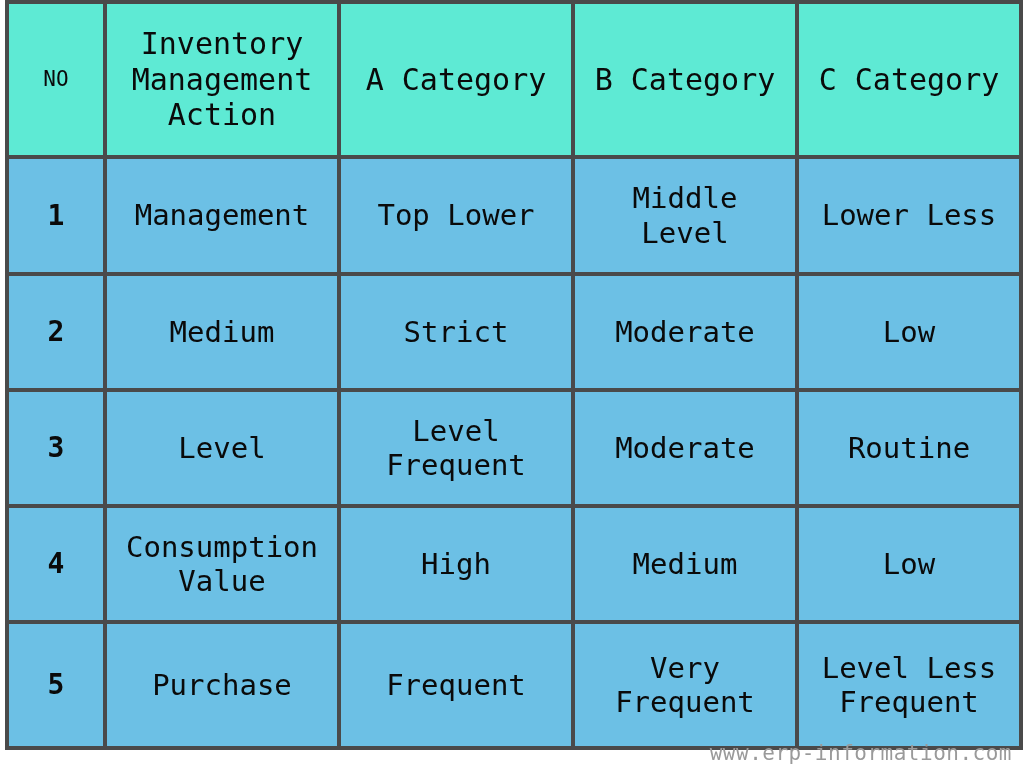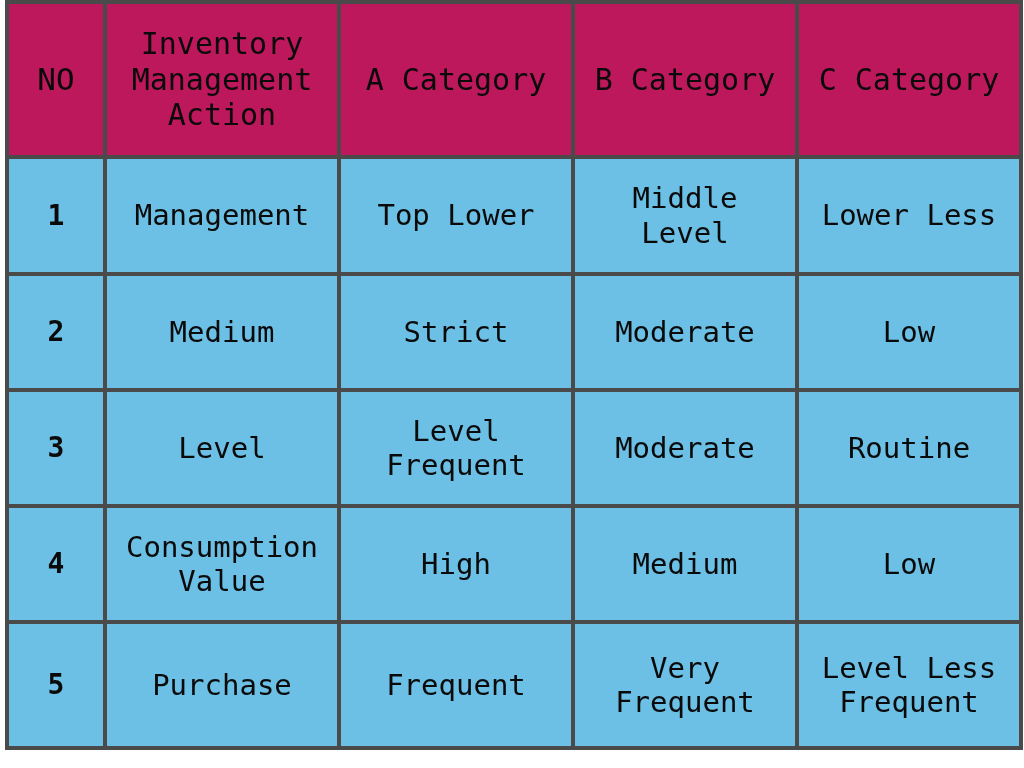--- a/index.html
+++ b/index.html
@@ -48,25 +48,25 @@
     word-wrap: break-word;
   }
   
   col.c-no   { width: 98px; }
   col.c-act  { width: 234px; }
   col.c-a    { width: 234px; }
   col.c-b    { width: 224px; }
   col.c-c    { width: 224px; }
 
   thead th {
-    background: #be185d;
+    background: #5eead4;
     height: 155px;
     font-size: 30px;
   }
-  thead th.h-no { font-size: 31px; }
+  thead th.h-no { font-size: 21px; }
 
   tbody tr { height: 116px; }
   tbody tr.r1 { height: 117px; }
   tbody tr.r5 { height: 126px; }
 
   tbody td {
     background: #6cc0e5;
     font-size: 29px;
   }
   tbody td.cell-no {
@@ -141,14 +141,15 @@
           <td class="cell-no">5</td>
           <td>Purchase</td>
           <td>Frequent</td>
           <td>Very Frequent</td>
           <td>Level Less Frequent</td>
         </tr>
       </tbody>
     </table>
   </div>
 
+  <div class="watermark">www.erp-information.com</div>
 
 </div>
 
 </body></html>

